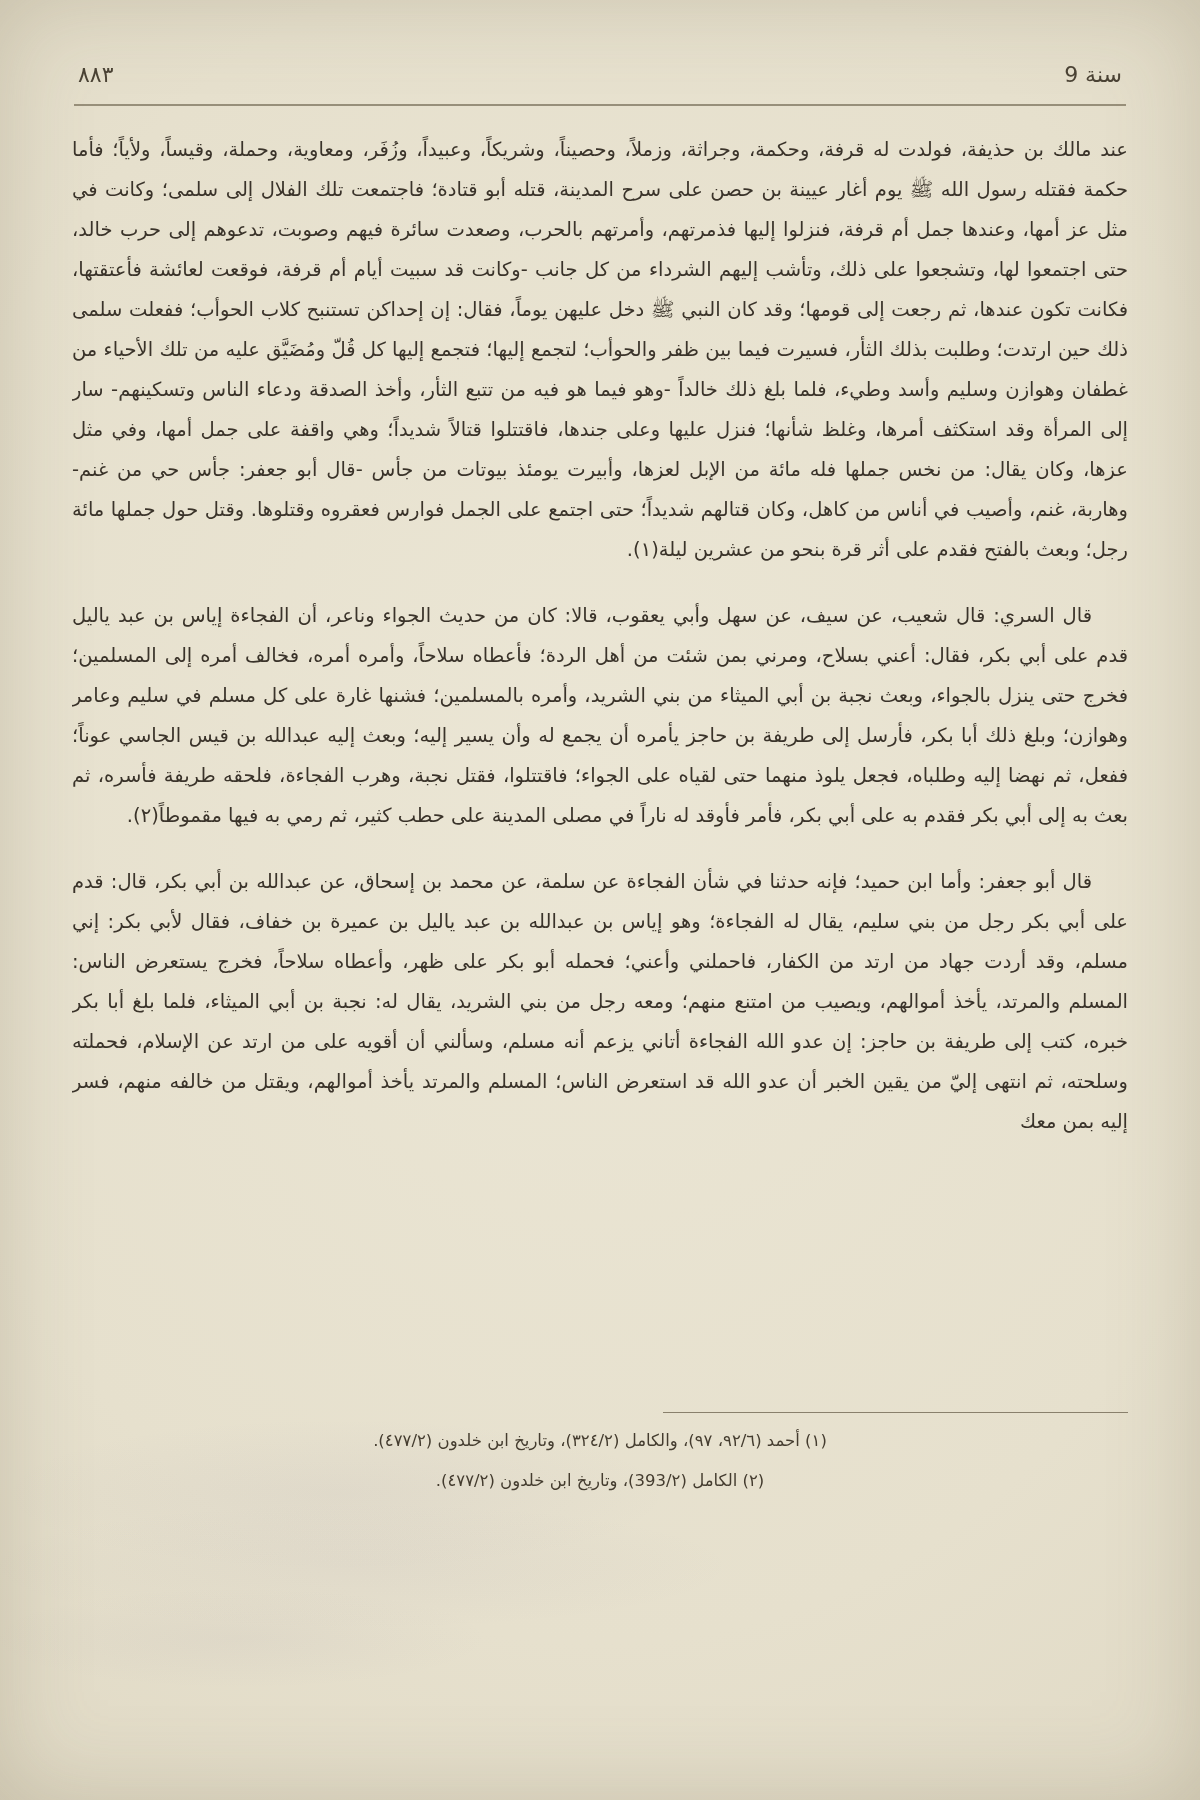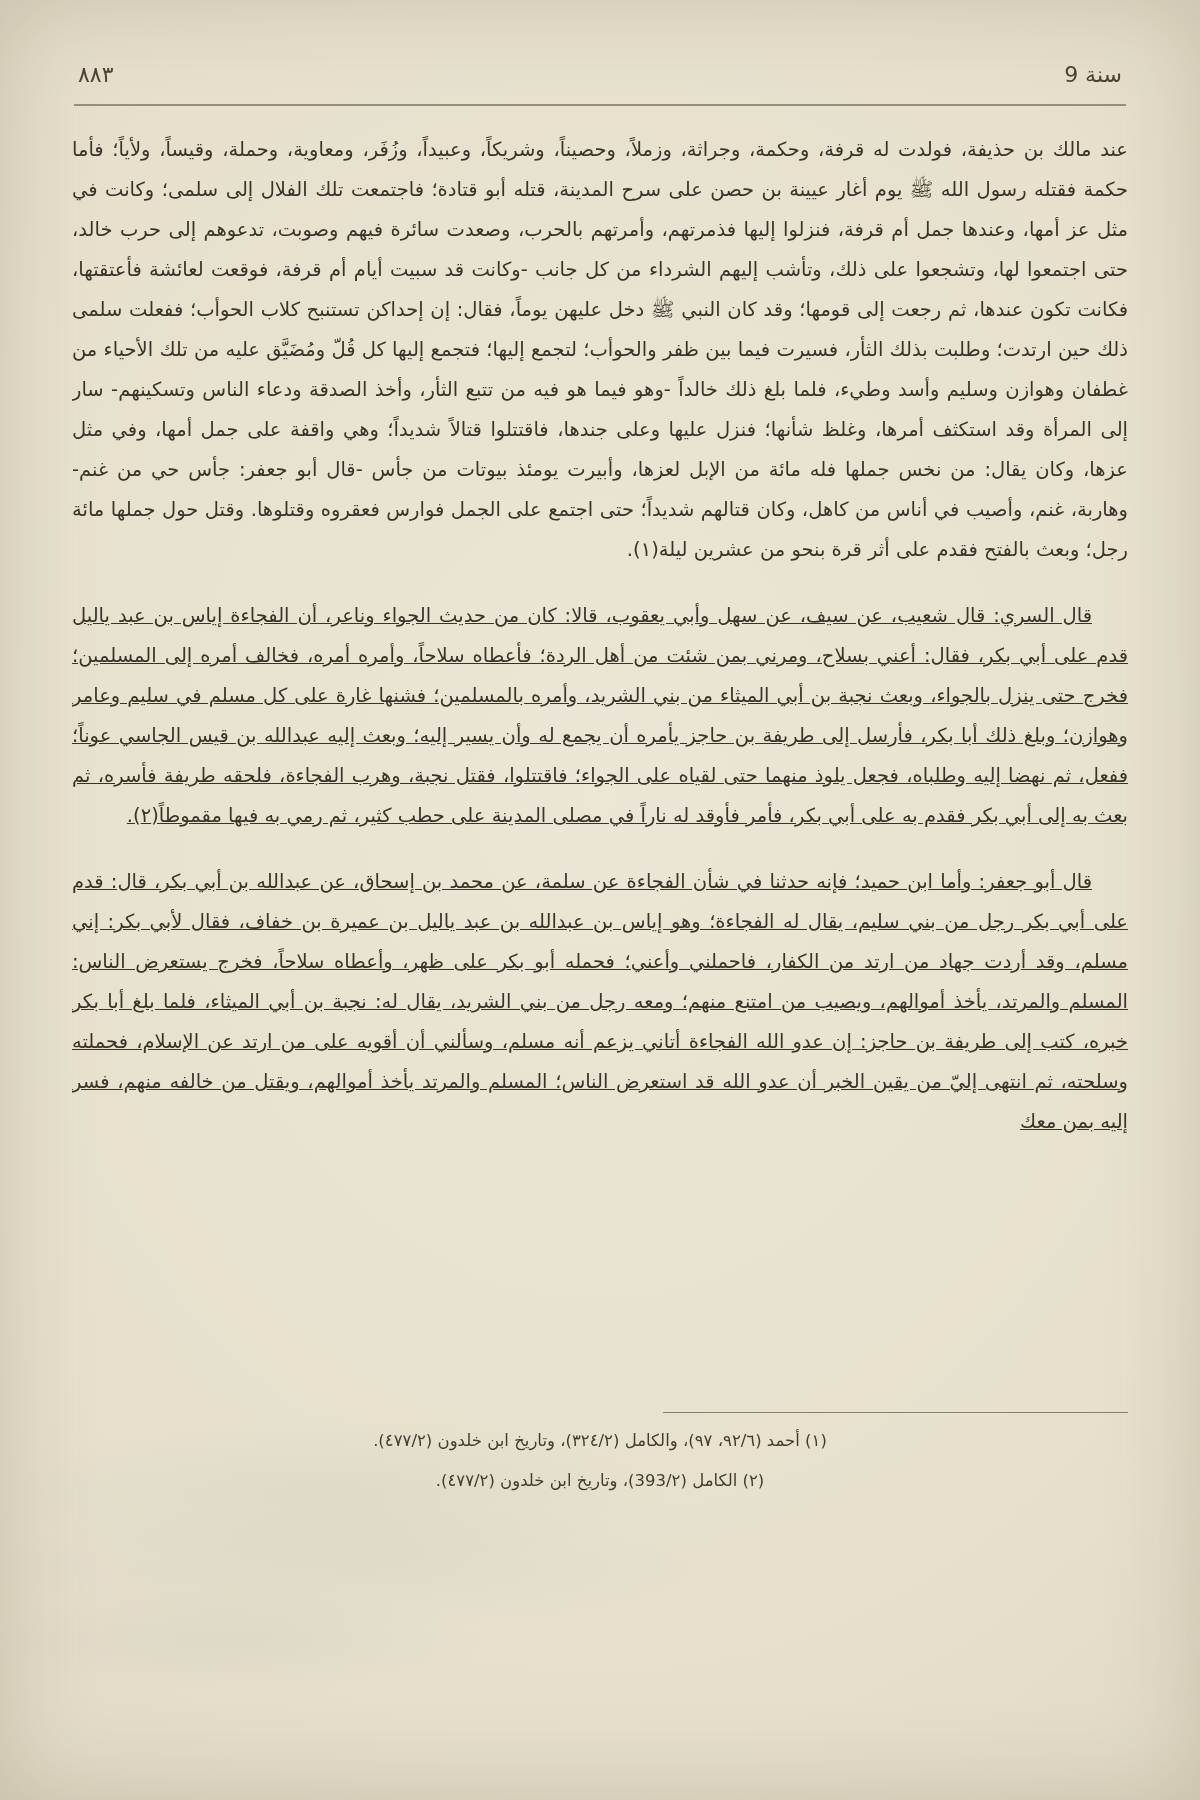--- a/index.html
+++ b/index.html
@@ -36,21 +36,21 @@
 
   
   .body-text {
     position: absolute; top: 130px; left: 72px; right: 72px;
     height: 1275px; overflow: hidden;
     font-size: 19.5px; line-height: 40px;
     text-align: justify; text-justify: inter-word;
     color: #3a332a;
   }
   .para { margin: 0 0 26px 0; }
-  .para.indent { text-indent: 36px; text-decoration: underline; }
+  .para.indent { text-indent: 36px; }
 
   
   .footnotes {
     position: absolute; top: 1412px; left: 72px; right: 72px;
     font-size: 16.5px; line-height: 36px; color: #443c2f;
   }
   .footnote-rule {
     width: 44%;
     border-top: 1.5px solid #89806c;
     margin: 0 0 10px auto; 

